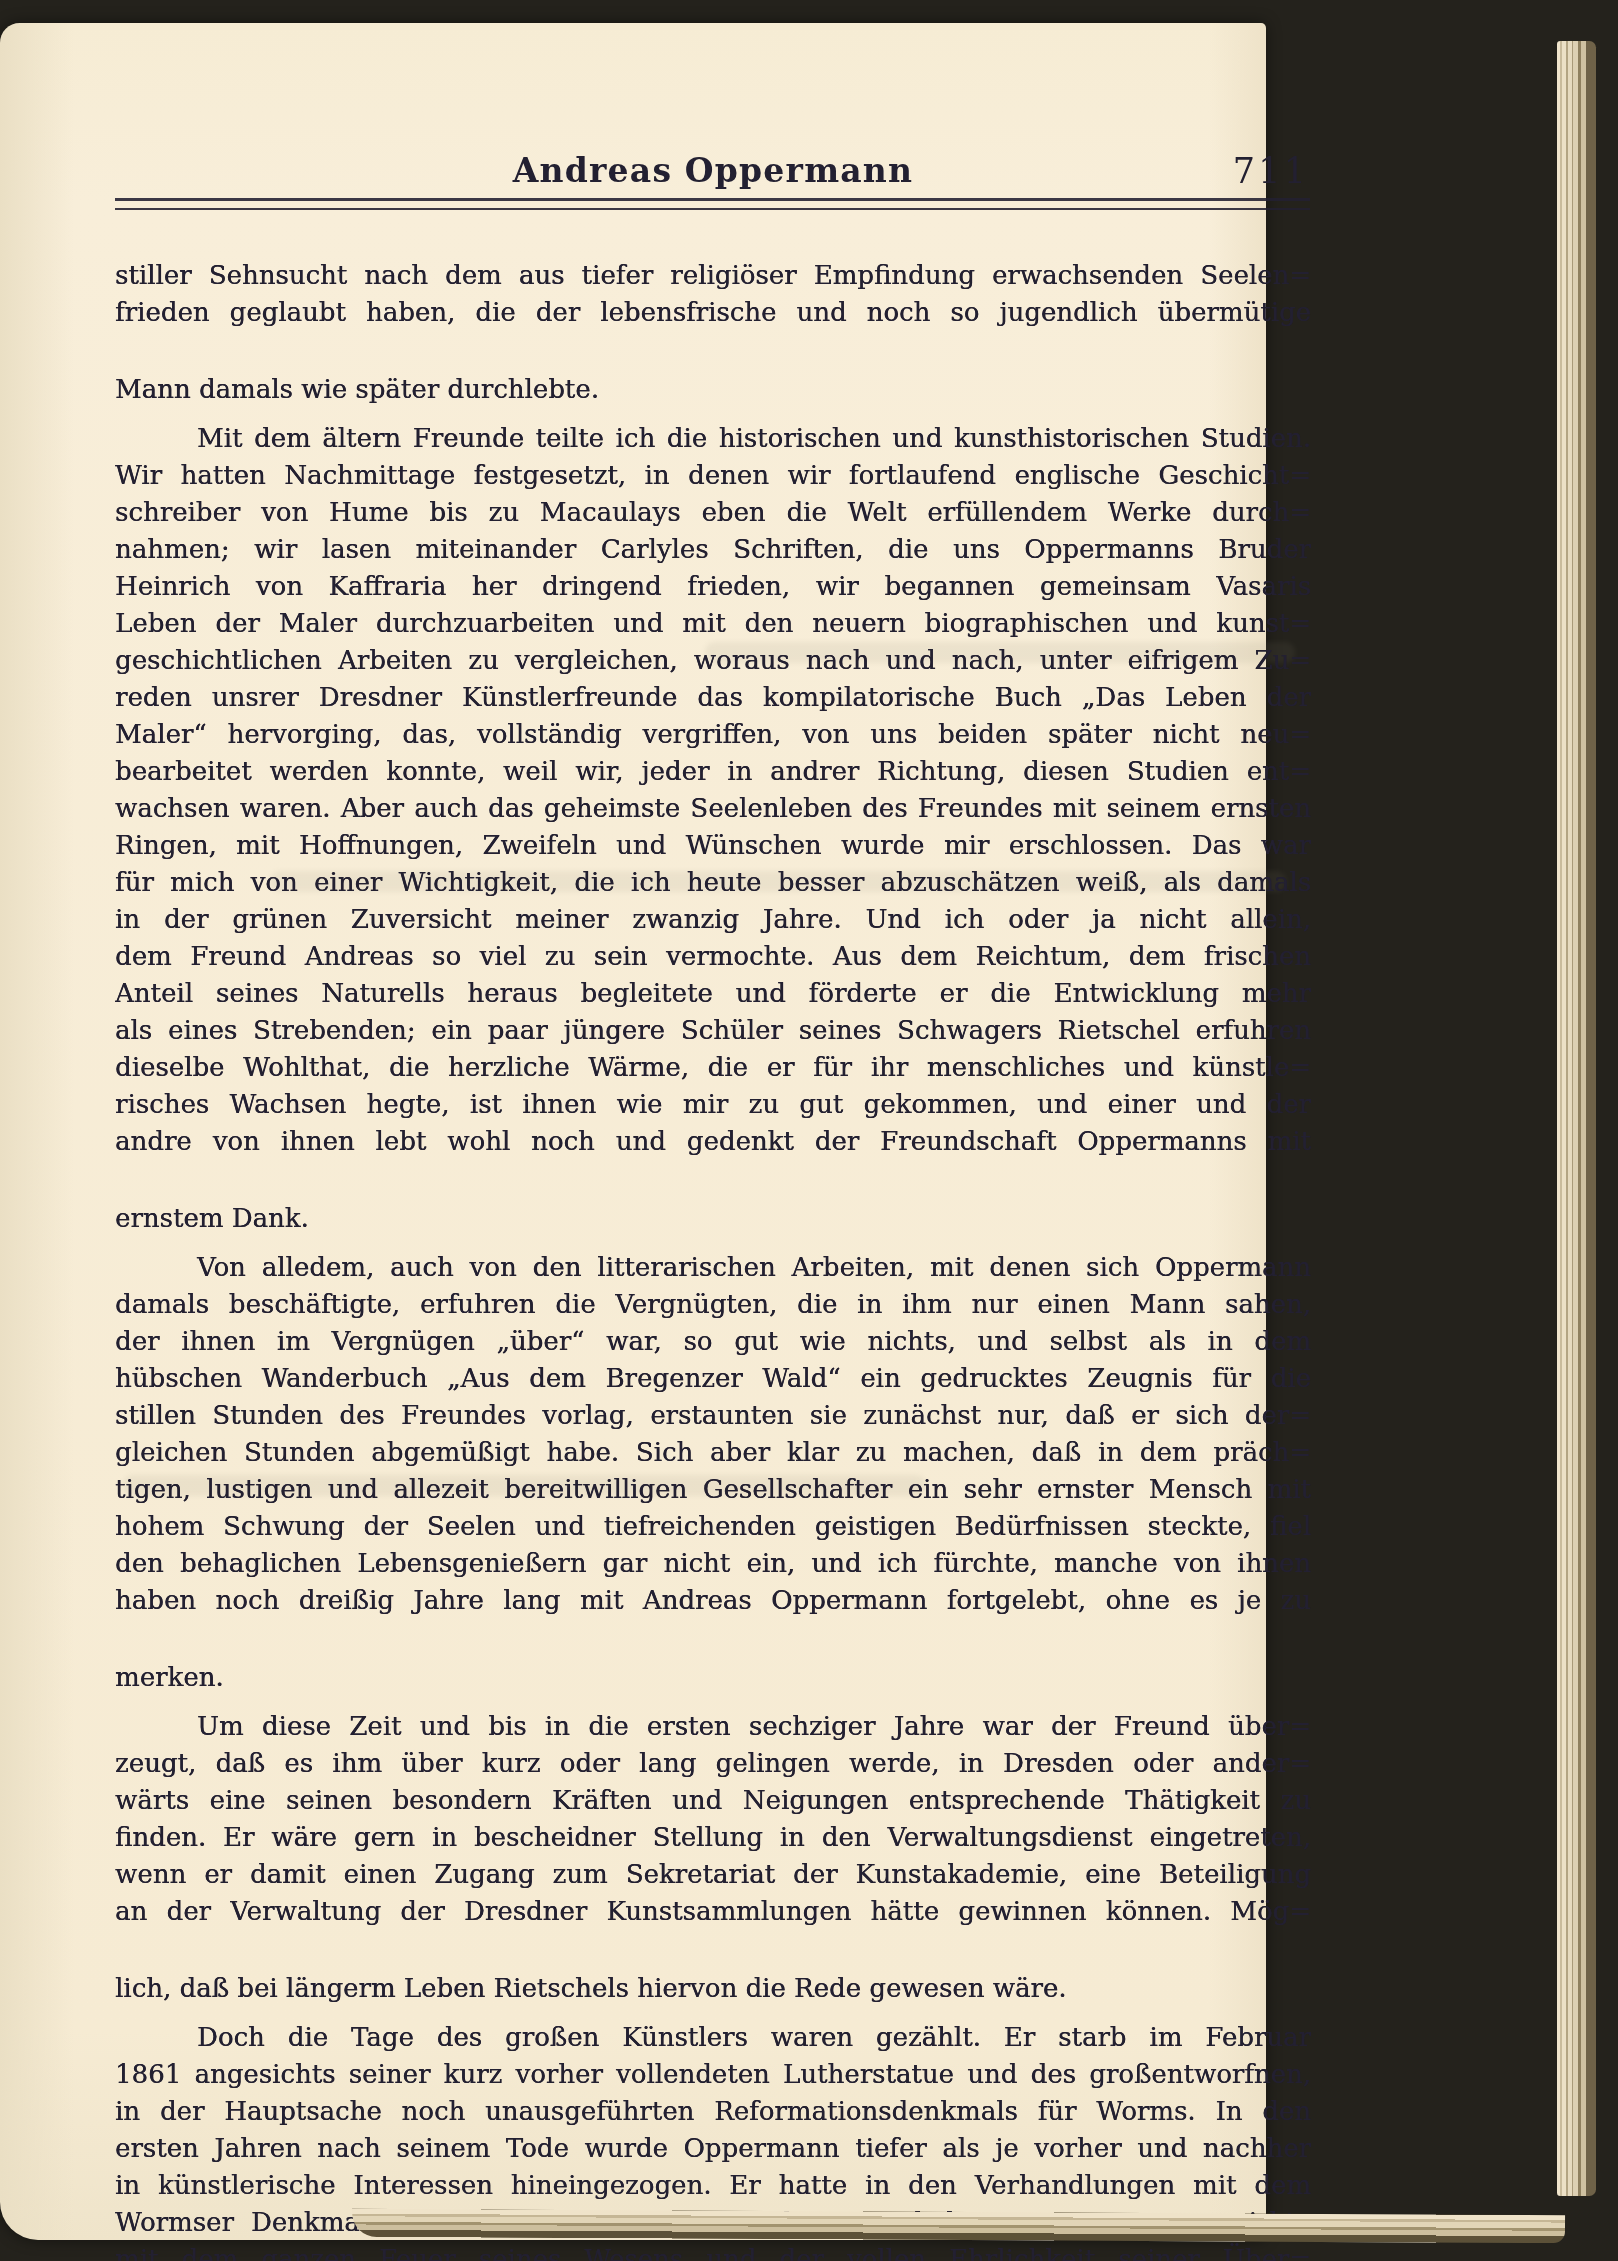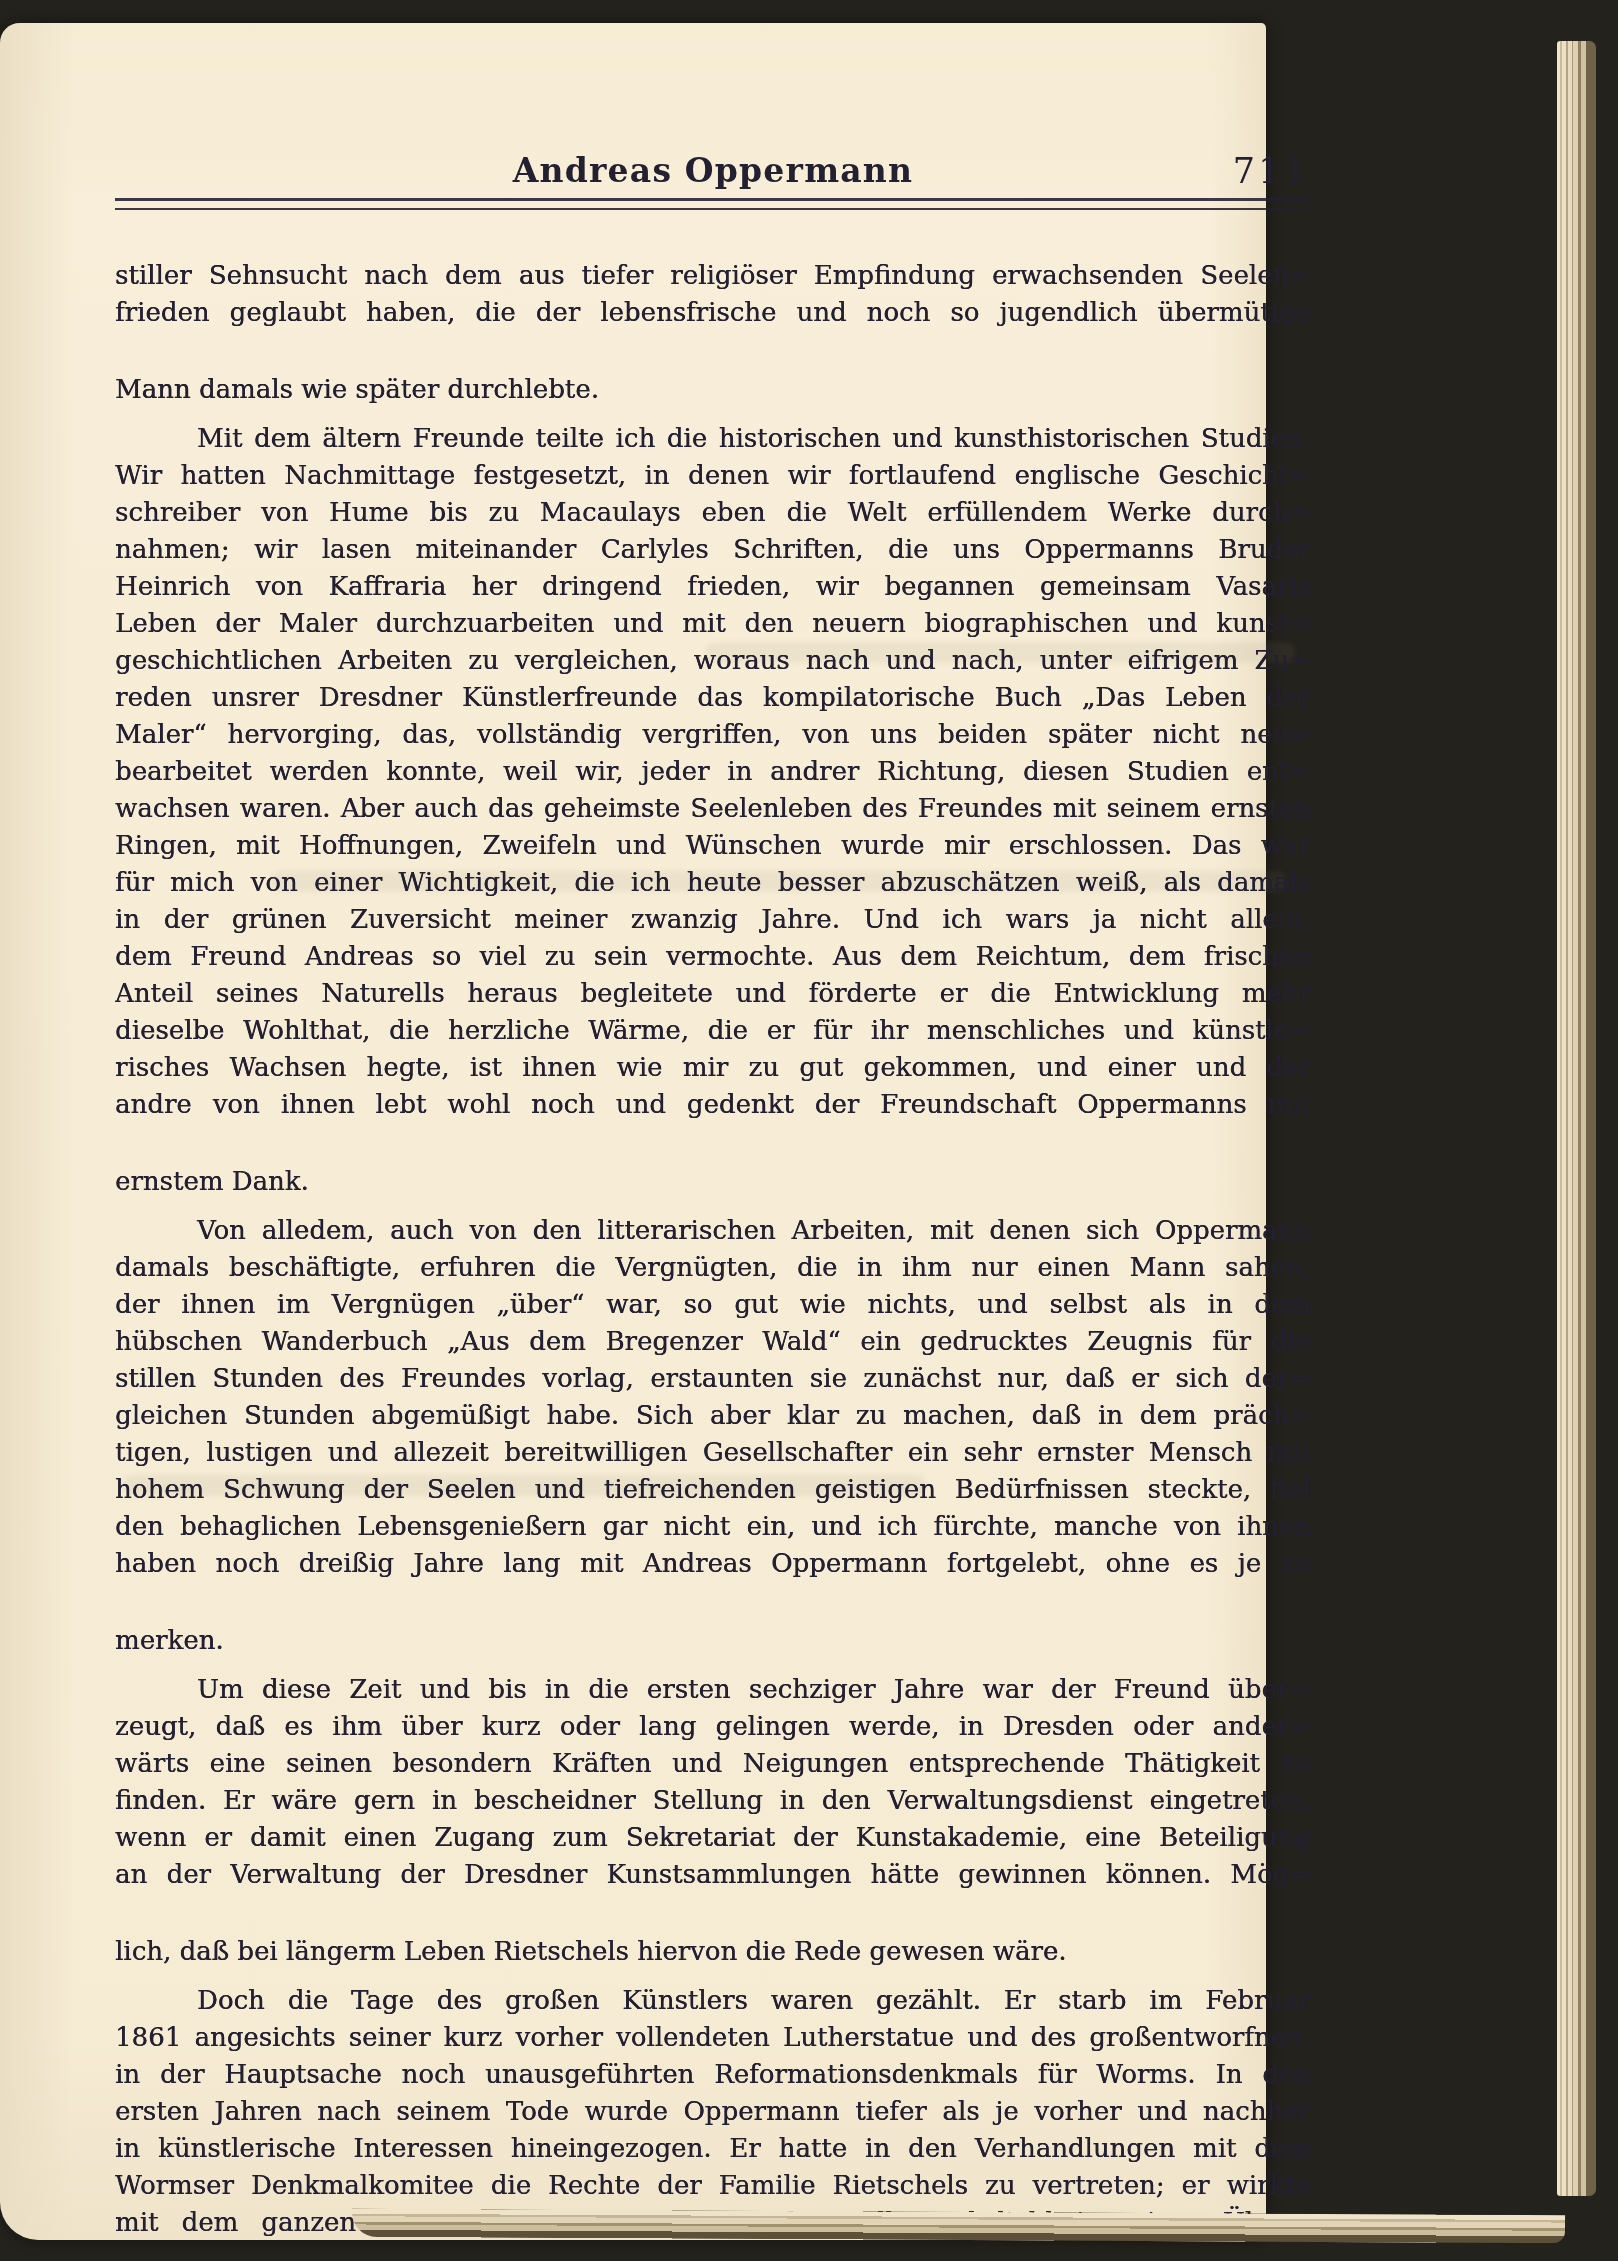--- a/index.html
+++ b/index.html
@@ -168,23 +168,24 @@
       <div class="line">nahmen; wir lasen miteinander Carlyles Schriften, die uns Oppermanns Bruder</div>
       <div class="line">Heinrich von Kaffraria her dringend frieden, wir begannen gemeinsam Vasaris</div>
       <div class="line">Leben der Maler durchzuarbeiten und mit den neuern biographischen und kunst=</div>
       <div class="line">geschichtlichen Arbeiten zu vergleichen, woraus nach und nach, unter eifrigem Zu=</div>
       <div class="line">reden unsrer Dresdner Künstlerfreunde das kompilatorische Buch „Das Leben der</div>
       <div class="line">Maler“ hervorging, das, vollständig vergriffen, von uns beiden später nicht neu=</div>
       <div class="line">bearbeitet werden konnte, weil wir, jeder in andrer Richtung, diesen Studien ent=</div>
       <div class="line">wachsen waren. Aber auch das geheimste Seelenleben des Freundes mit seinem ernsten</div>
       <div class="line">Ringen, mit Hoffnungen, Zweifeln und Wünschen wurde mir erschlossen. Das war</div>
       <div class="line">für mich von einer Wichtigkeit, die ich heute besser abzuschätzen weiß, als damals</div>
-      <div class="line">in der grünen Zuversicht meiner zwanzig Jahre. Und ich wars ja nicht allein,</div>
+      <div class="line">in der grünen Zuversicht meiner zwanzig Jahre. Und ich oder ja nicht allein,</div>
       <div class="line">dem Freund Andreas so viel zu sein vermochte. Aus dem Reichtum, dem frischen</div>
       <div class="line">Anteil seines Naturells heraus begleitete und förderte er die Entwicklung mehr</div>
+      <div class="line">als eines Strebenden; ein paar jüngere Schüler seines Schwagers Rietschel erfuhren</div>
       <div class="line">dieselbe Wohlthat, die herzliche Wärme, die er für ihr menschliches und künstle=</div>
       <div class="line">risches Wachsen hegte, ist ihnen wie mir zu gut gekommen, und einer und der</div>
       <div class="line">andre von ihnen lebt wohl noch und gedenkt der Freundschaft Oppermanns mit</div>
       <div class="line pend">ernstem Dank.</div>
       <div class="line ind">Von alledem, auch von den litterarischen Arbeiten, mit denen sich Oppermann</div>
       <div class="line">damals beschäftigte, erfuhren die Vergnügten, die in ihm nur einen Mann sahen,</div>
       <div class="line">der ihnen im Vergnügen „über“ war, so gut wie nichts, und selbst als in dem</div>
       <div class="line">hübschen Wanderbuch „Aus dem Bregenzer Wald“ ein gedrucktes Zeugnis für die</div>
       <div class="line">stillen Stunden des Freundes vorlag, erstaunten sie zunächst nur, daß er sich der=</div>
       <div class="line">gleichen Stunden abgemüßigt habe. Sich aber klar zu machen, daß in dem präch=</div>

